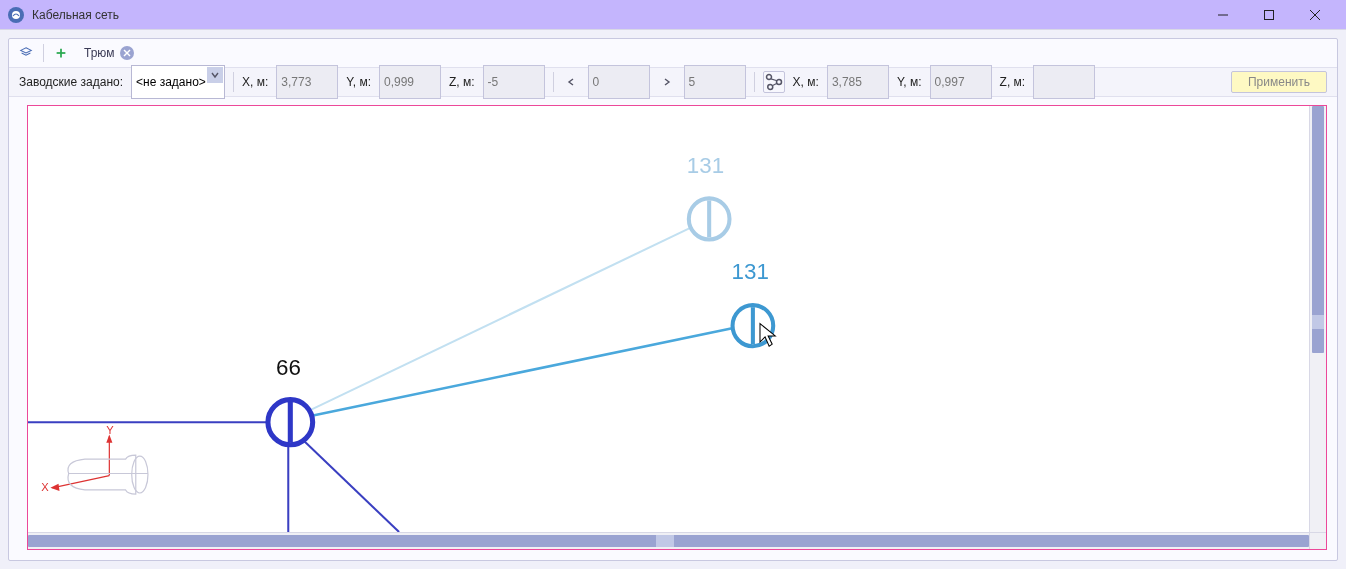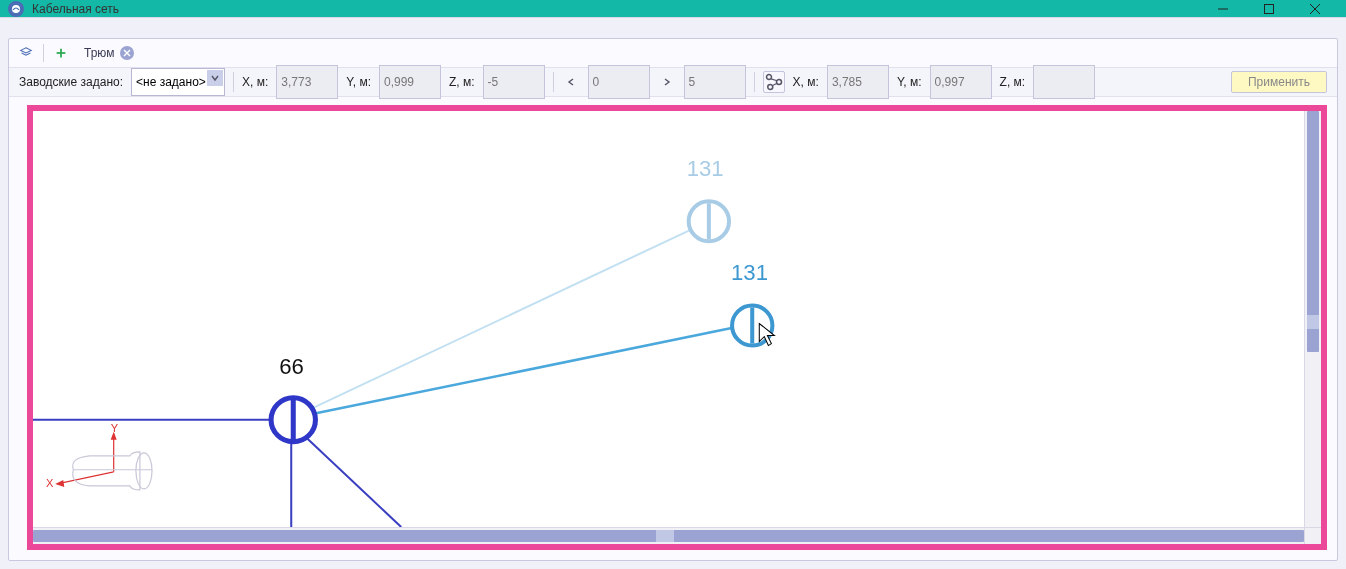--- a/index.html
+++ b/index.html
@@ -1,19 +1,19 @@
 <!DOCTYPE html>
 <html><head>
 <meta charset="utf-8">
 <style>
 * { box-sizing: border-box; margin: 0; padding: 0; font-family: "Segoe UI", Tahoma, sans-serif; font-size: 12px; }
 body { background: #f0f0f9; width: 1346px; height: 569px; overflow: hidden; position: relative; }
 
 
-.titlebar { height: 18px; background: #14b8a6; border-bottom: 1px solid #d8d8e6; display: flex; align-items: center; padding: 0 8px; }
+.titlebar { height: 30px; background: #c4b5fd; border-bottom: 1px solid #d8d8e6; display: flex; align-items: center; padding: 0 8px; }
 .titlebar .app-icon { width: 16px; height: 16px; border-radius: 50%; background: #4a6db5; display: inline-flex; align-items: center; justify-content: center; margin-right: 8px; }
 .titlebar .app-icon svg { width: 10px; height: 10px; }
 .titlebar .title-text { color: #333; }
 .titlebar .win-controls { margin-left: auto; display: flex; }
 .titlebar .win-btn { width: 46px; height: 30px; display: flex; align-items: center; justify-content: center; color: #222; }
 .titlebar .win-btn svg { width: 10px; height: 10px; }
 
 
 .main-wrap { position: absolute; top: 30px; left: 0; right: 0; bottom: 0; padding: 8px; }
 .content-box { background: #fafaff; border: 1px solid #c8c8e0; border-radius: 2px; height: 100%; position: relative; }
@@ -24,32 +24,32 @@
 .tab-icon-btn svg { width: 14px; height: 14px; }
 .tab-sep { width: 1px; height: 18px; background: #d0d0e0; }
 .tab-chip { display: flex; align-items: flex-start; gap: 6px; padding: 2px 6px; border-radius: 2px; }
 .tab-chip .lbl { color: #3a3a55; }
 .tab-close { width: 14px; height: 14px; border-radius: 50%; background: #9aa3d1; display: flex; align-items: center; justify-content: center; color: #fff; font-size: 10px; line-height: 1; }
 
 
 .toolbar { height: 30px; display: flex; align-items: center; padding: 0 10px; gap: 8px; border-top: 1px solid #e0e0ee; border-bottom: 1px solid #e0e0ee; background: #f4f4fb; }
 .tb-label { color: #222; white-space: nowrap; }
 .tb-combo { position: relative; }
-.tb-combo select { height: 28px; border: 1px solid #b8b8d4; background: #fff; padding: 0 18px 0 4px; min-width: 92px; appearance: none; -webkit-appearance: none; }
+.tb-combo select { height: 34px; border: 1px solid #b8b8d4; background: #fff; padding: 0 18px 0 4px; min-width: 92px; appearance: none; -webkit-appearance: none; }
 .tb-combo .chev { position: absolute; right: 2px; top: 2px; width: 16px; height: 16px; background: #c9cfe8; display: flex; align-items: center; justify-content: center; pointer-events: none; }
 .tb-combo .chev svg { width: 8px; height: 8px; }
 .tb-input { height: 16px; width: 62px; border: 1px solid #c4c4dc; background: #ececf3; color: #777; padding: 16px 4px; }
 .tb-sep { width: 1px; height: 20px; background: #d0d0e0; }
 .tb-arrow { width: 18px; height: 20px; display: flex; align-items: center; justify-content: center; color: #6a6a88; }
 .tb-icon-btn { width: 22px; height: 22px; border: 1px solid #c4c4dc; border-radius: 2px; background: #f7f7fd; display: flex; align-items: center; justify-content: center; }
 .tb-apply { margin-left: auto; height: 22px; padding: 0 16px; border: 1px solid #c4c4dc; background: #fef9c3; color: #888; border-radius: 2px; }
 
 
 .canvas-outer { position: absolute; top: 58px; left: 0; right: 0; bottom: 0; padding: 8px 10px 10px 18px; }
-.canvas-box { position: relative; width: 100%; height: 100%; background: #fff; border: 6px solid #ec4899; }
+.canvas-box { position: relative; width: 100%; height: 100%; background: #fff; border: 1px solid #ec4899; }
 .svg-canvas { position: absolute; left: 0; top: 0; right: 17px; bottom: 17px; }
 .svg-canvas svg { width: 100%; height: 100%; display: block; }
 
 
 .vscroll { position: absolute; right: 0; top: 0; bottom: 17px; width: 17px; background: #f0f0f5; border-left: 1px solid #d8d8e6; }
 .vscroll .thumb { position: absolute; left: 2px; right: 2px; top: 0; bottom: 42%; background: #9aa3d1; border-radius: 1px; }
 .vscroll .thumbcap { position: absolute; left: 2px; right: 2px; top: 49%; height: 14px; background: #c1c8e6; }
 .hscroll { position: absolute; left: 0; right: 17px; bottom: 0; height: 17px; background: #f0f0f5; border-top: 1px solid #d8d8e6; }
 .hscroll .thumb { position: absolute; top: 2px; bottom: 2px; left: 0; right: 0; background: #9aa3d1; border-radius: 1px; }
 .hscroll .thumbcap { position: absolute; top: 2px; bottom: 2px; left: 49%; width: 18px; background: #c1c8e6; }

